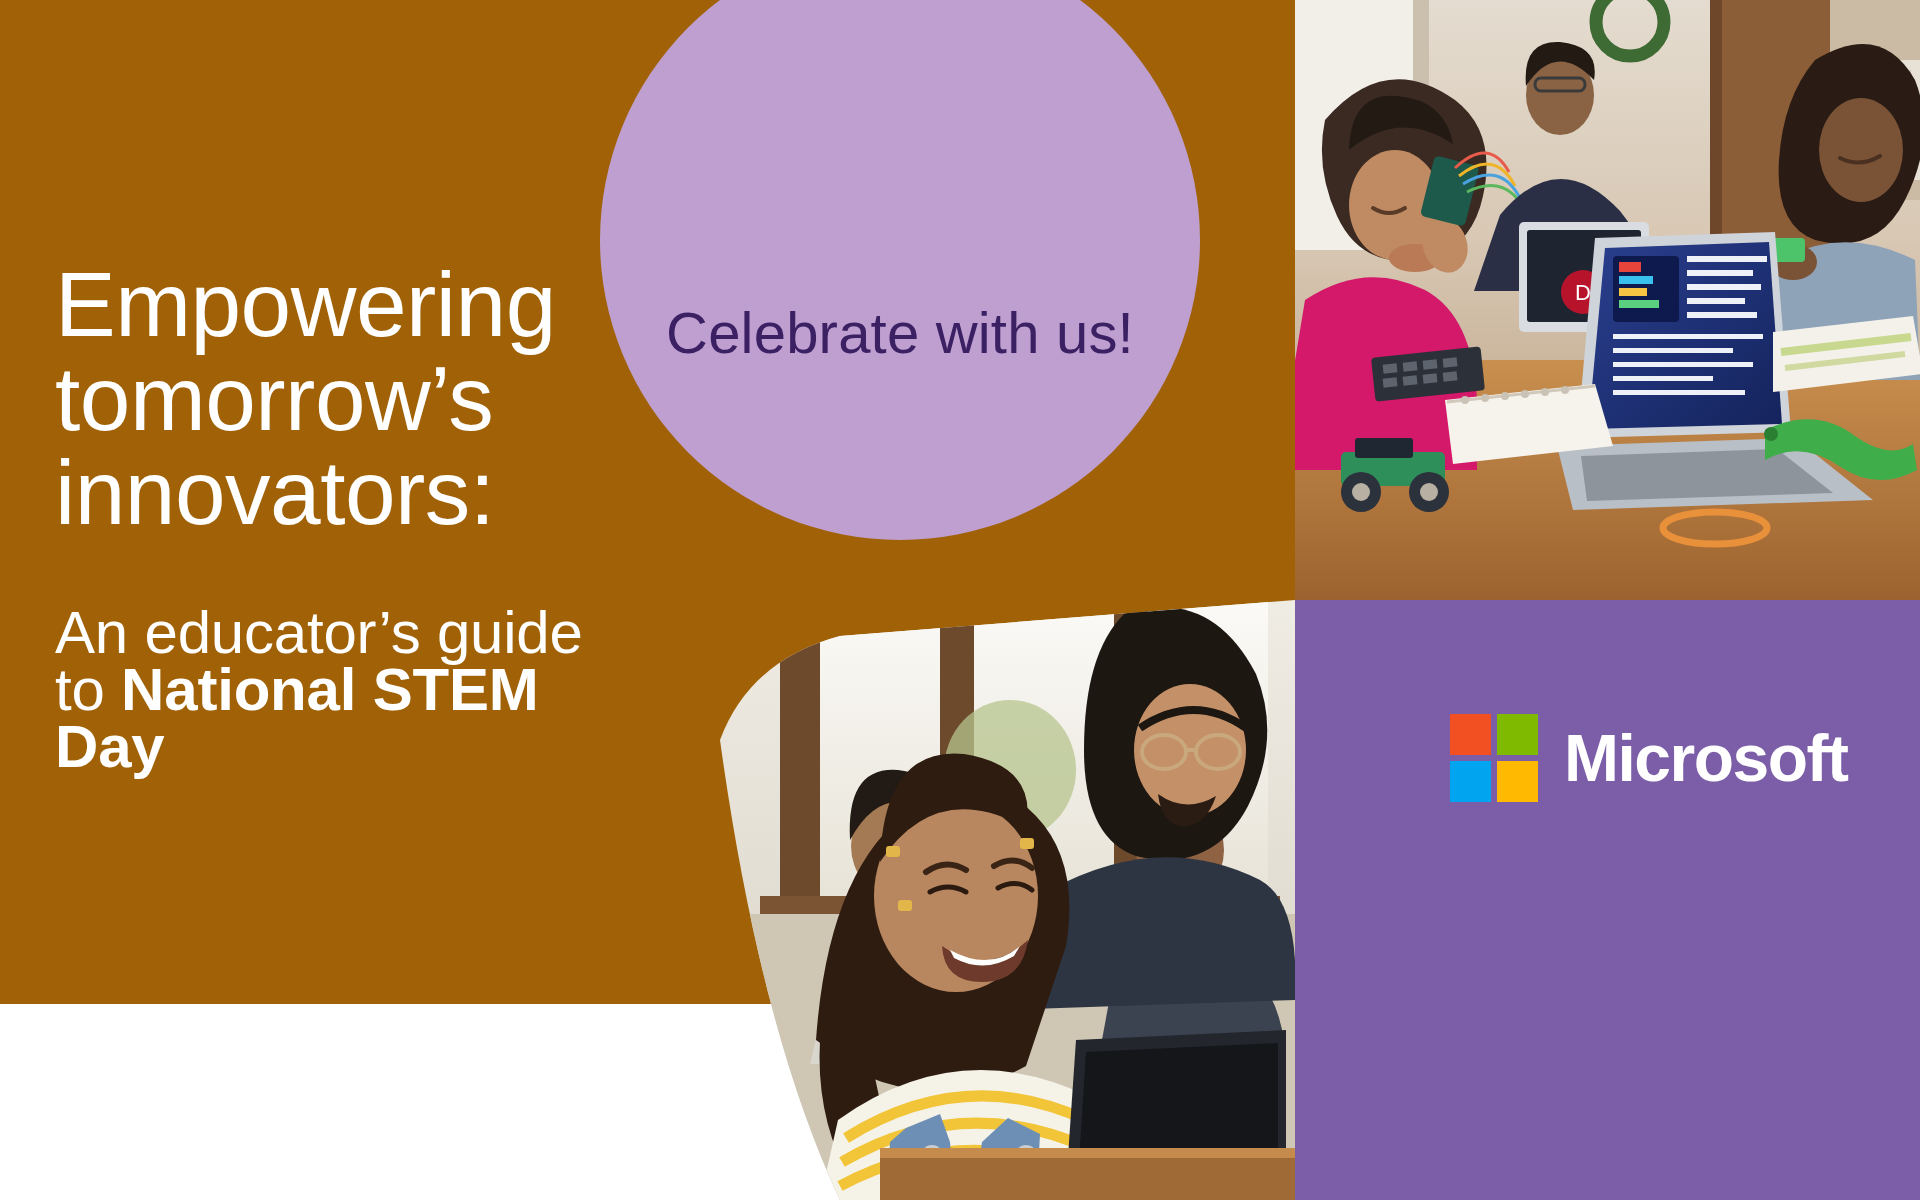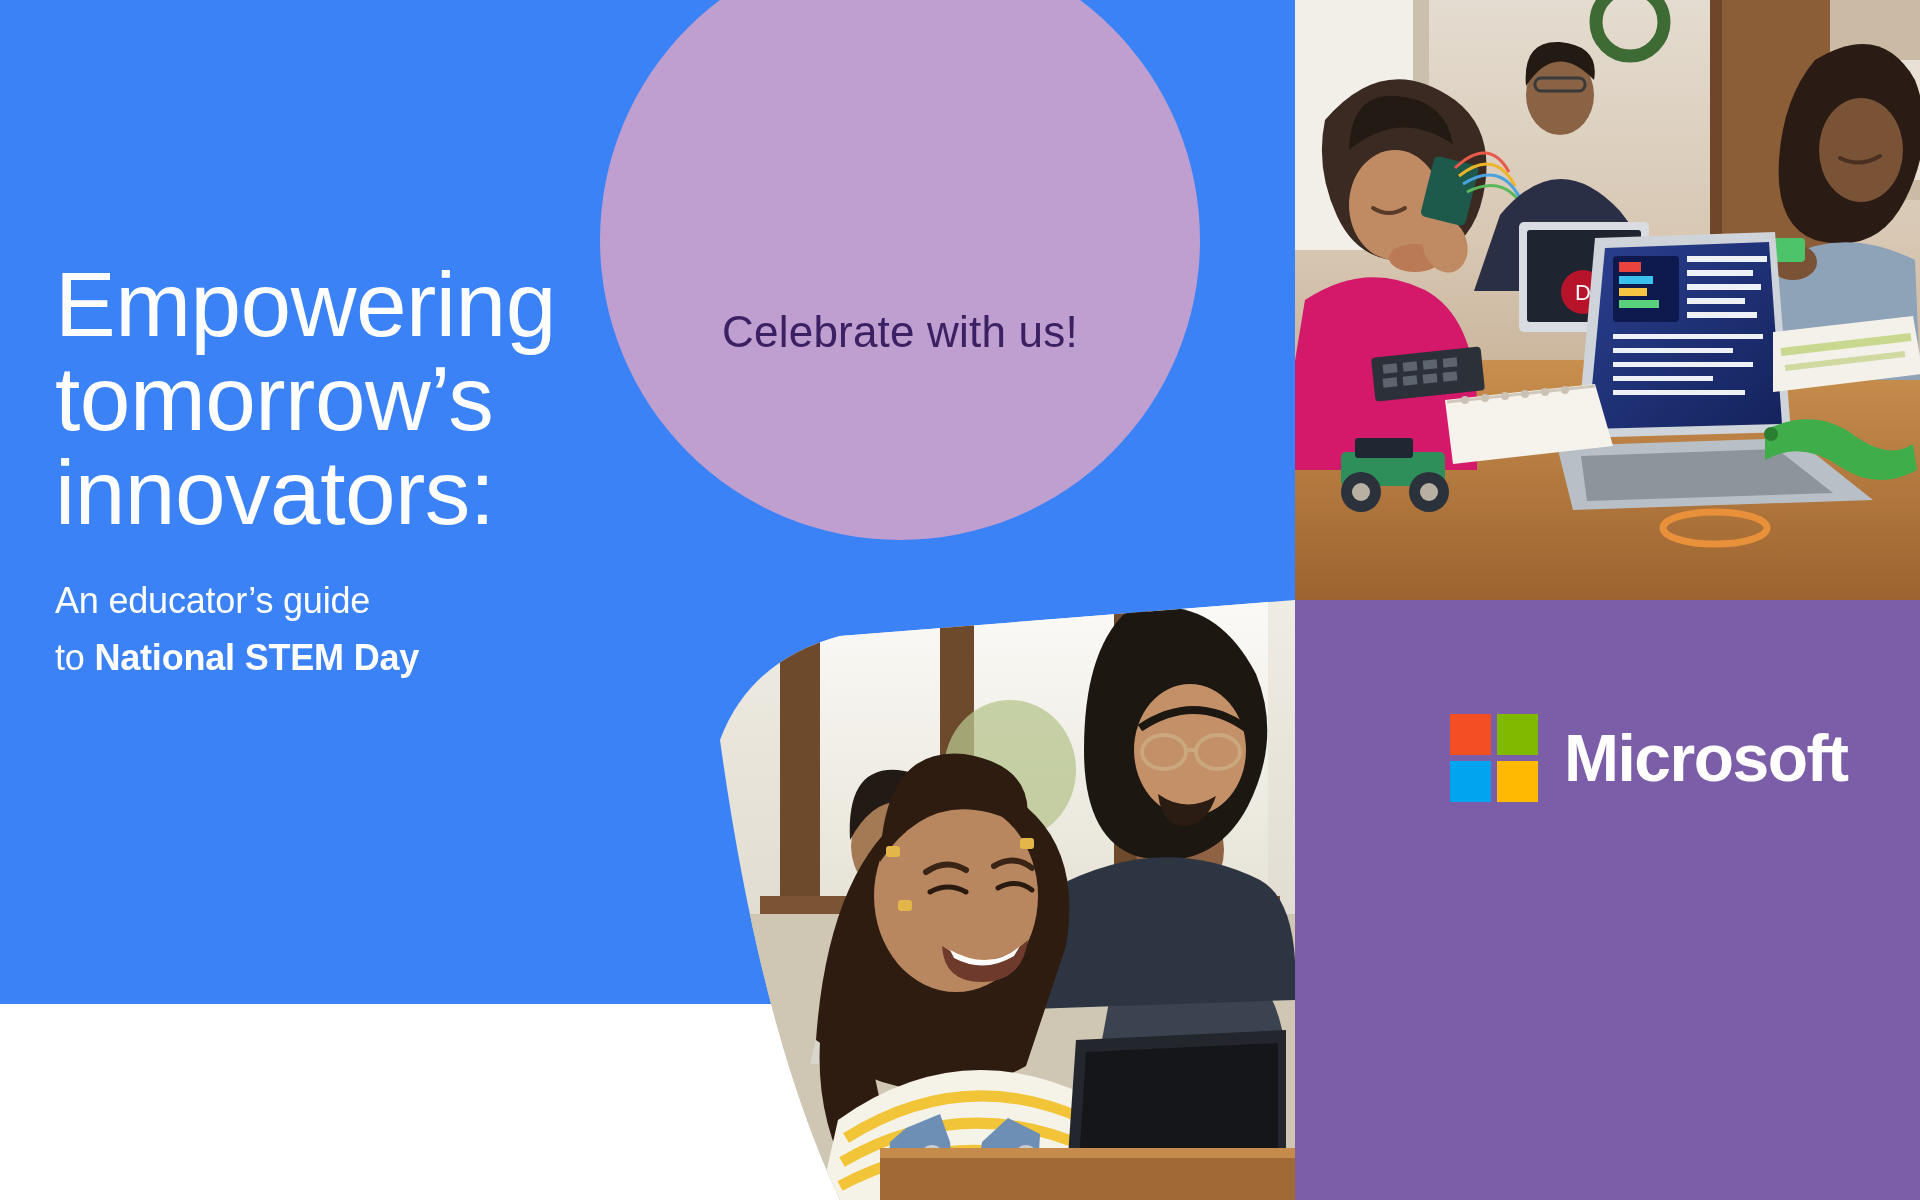--- a/index.html
+++ b/index.html
@@ -4,42 +4,42 @@
 <style>
   * { margin:0; padding:0; box-sizing:border-box; }
   html, body {
     width:1920px; height:1200px;
     overflow:hidden;
     font-family:"Liberation Sans", sans-serif;
   }
   #canvas {
     position:relative;
     width:1920px; height:1004px;
-    background:#3b82f6;
+    background:#a16207;
     padding-left:18px;
   }
 
   
   #text-block {
     position:absolute;
     left:55px; top:258px;
     width:600px;
   }
   #headline {
     color:#ffffff;
     font-size:91px;
     line-height:94px;
     font-weight:300;
     letter-spacing:-0.5px;
     white-space:pre-line;
   }
   #subhead-wrap {
-    margin-top:32px;
+    margin-top:64px;
     color:#ffffff;
-    font-size:36px;
+    font-size:60px;
     line-height:57px;
     font-weight:300;
     letter-spacing:-0.2px;
   }
   #subhead-line1 { display:block; }
   #subhead-line2 { display:block; }
   #subhead-strong { font-weight:700; }
 
   
   #celebrate-circle {
@@ -50,21 +50,21 @@
     background:#BE9FD0;
     display:flex;
     align-items:center;
     justify-content:center;
     z-index:3;
   }
   #celebrate-text {
     position:relative;
     top:92px;
     color:#3B2063;
-    font-size:44px;
+    font-size:58px;
     font-weight:300;
     letter-spacing:0.2px;
     white-space:nowrap;
   }
 
   
   #photo-classroom {
     position:absolute;
     left:1295px; top:0;
     width:625px; height:600px;

